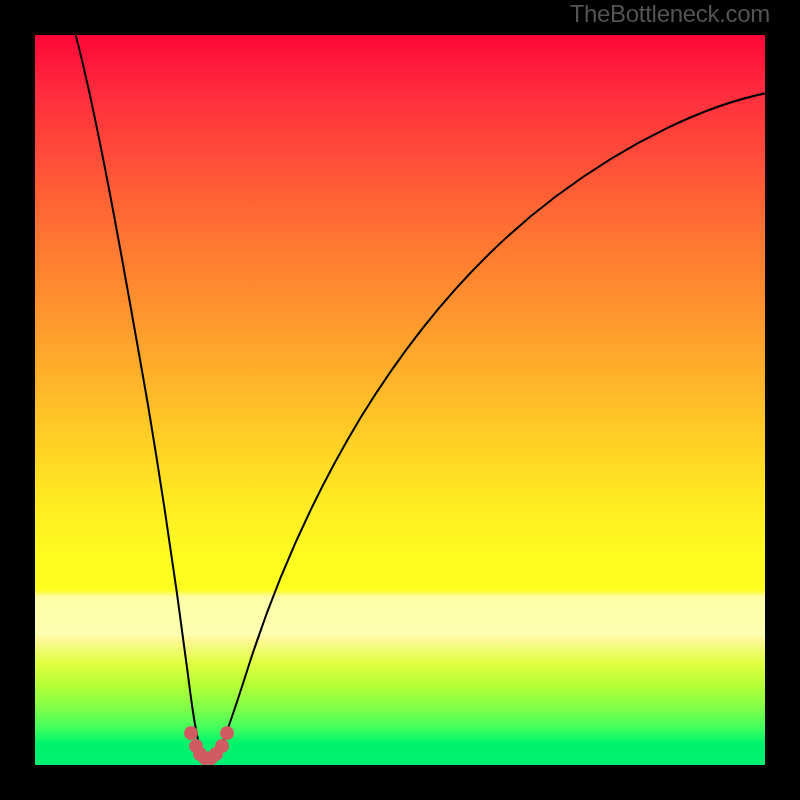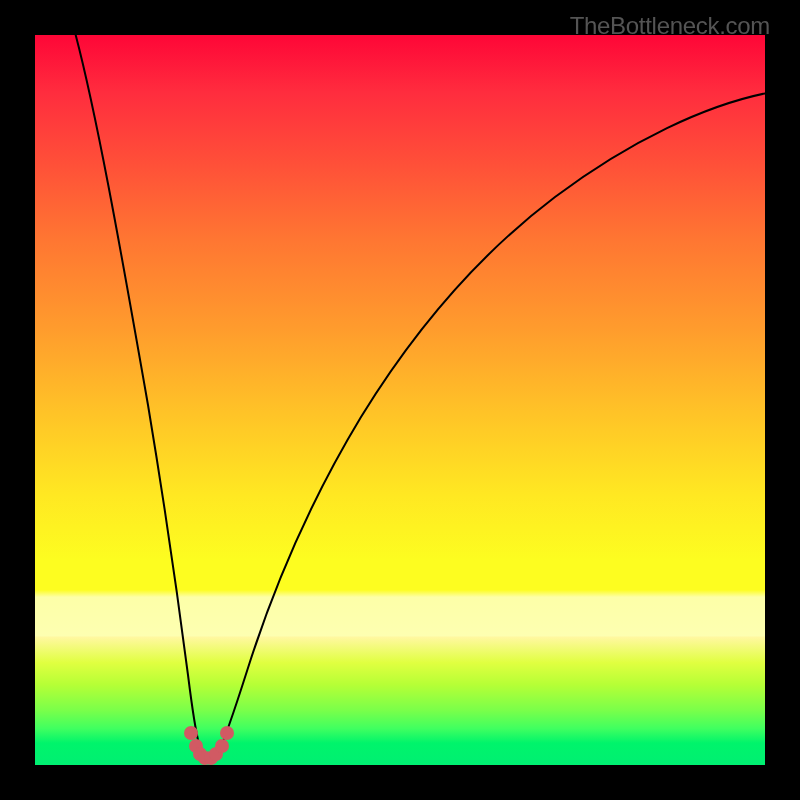--- a/index.html
+++ b/index.html
@@ -34,21 +34,21 @@
       #b6ff36 89%,
       #7aff4a 92.5%,
       #40ff60 95%,
       #00f46b 97%,
       #00ef72 100%
     );
     overflow: hidden;
   }
   .attribution {
     position: absolute;
-    top: 12px;
+    top: 0;
     right: 30px;
     color: #545454;
     font-size: 24px;
     font-weight: 500;
     letter-spacing: -0.3px;
   }
   svg.curves {
     position: absolute;
     left: 0;
     top: 0;

